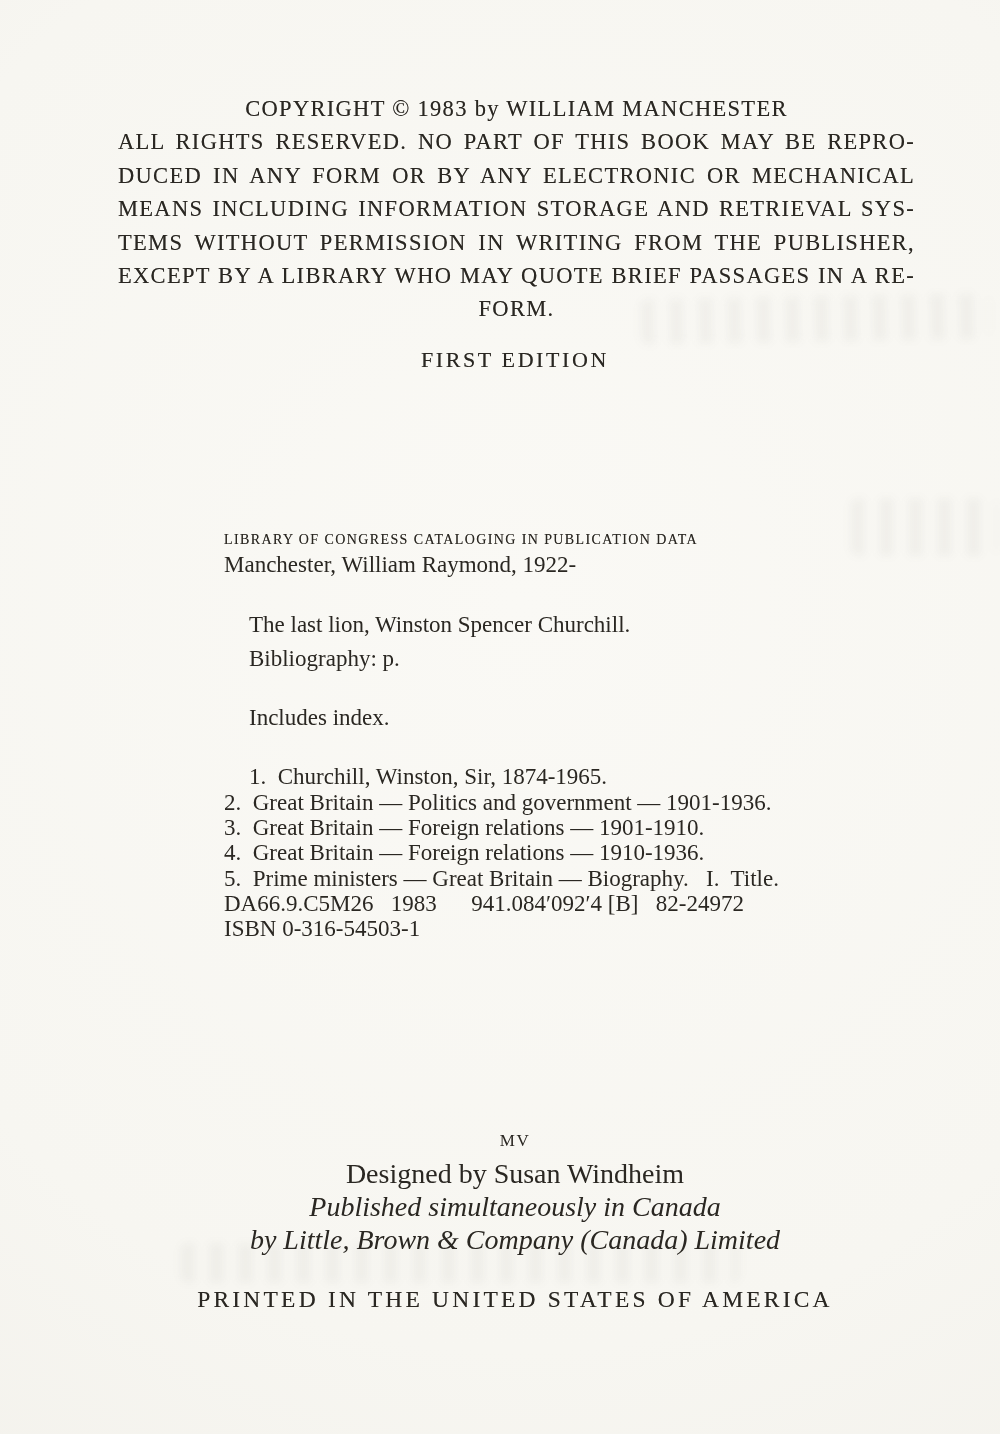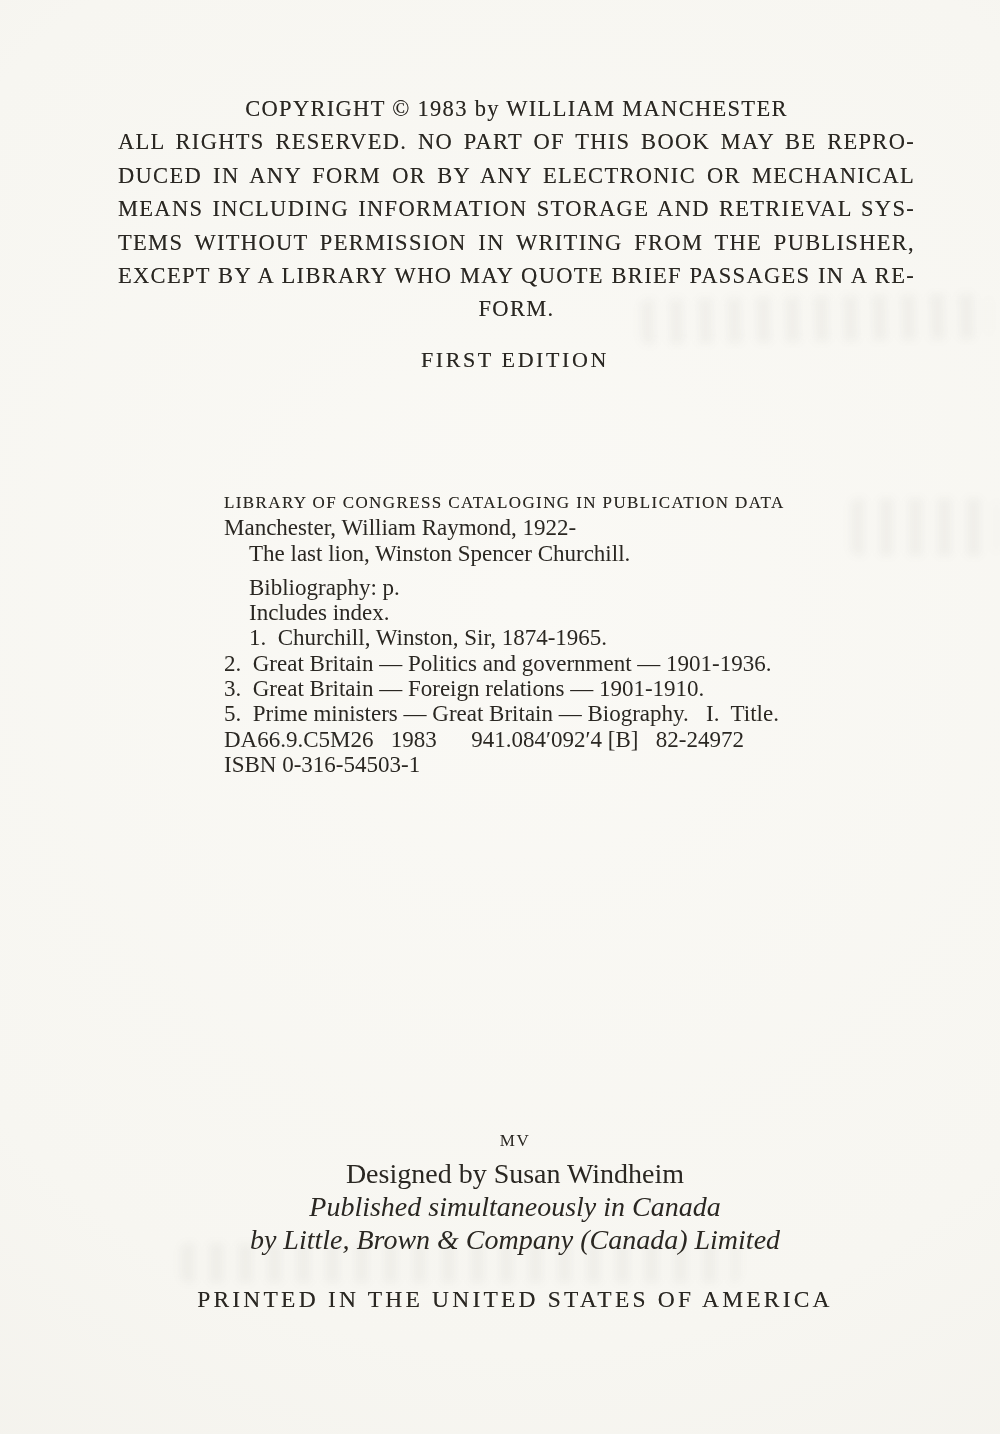--- a/index.html
+++ b/index.html
@@ -30,24 +30,25 @@
     font-size:22px;letter-spacing:2.6px;
     text-shadow:0 0 .6px rgba(42,39,34,.5);
   }
   
   .cip{
     position:absolute;top:490px;left:224px;width:620px;
     font-size:23px;line-height:25.3px;
   }
   .cip .line{white-space:pre-wrap;}
   .cip-heading{
-    font-size:17px;letter-spacing:1.4px;
+    font-size:14px;letter-spacing:1.4px;
     text-shadow:0 0 .5px rgba(42,39,34,.5);
+    margin-top:37px;
   }
-  .ind{padding-left:25px;}
+  .ind{padding-left:25px;margin-top:34px;}
   .gap{margin-top:9px;}
   
   .colophon{
     position:absolute;top:1131px;left:15px;width:1000px;text-align:center;
   }
   .designer-mark{font-size:17px;letter-spacing:1.6px;}
   .designed{font-size:28px;margin-top:6px;line-height:33px;}
   .ital{font-style:italic;font-size:28px;line-height:33px;}
   .printed{
     position:absolute;top:1286px;left:15px;width:1000px;text-align:center;
@@ -87,20 +88,21 @@
 
   <section class="cip">
     <div class="line cip-heading">LIBRARY OF CONGRESS CATALOGING IN PUBLICATION DATA</div>
     <div class="line">Manchester, William Raymond, 1922-</div>
     <div class="line ind">The last lion, Winston Spencer Churchill.</div>
     <div class="line ind gap">Bibliography: p.</div>
     <div class="line ind">Includes index.</div>
     <div class="line ind">1.  Churchill, Winston, Sir, 1874-1965.</div>
     <div class="line">2.  Great Britain — Politics and government — 1901-1936.</div>
     <div class="line">3.  Great Britain — Foreign relations — 1901-1910.</div>
+    <div class="line">4.  Great Britain — Foreign relations — 1910-1936.</div>
     <div class="line">5.  Prime ministers — Great Britain — Biography.   I.  Title.</div>
     <div class="line">DA66.9.C5M26   1983      941.084′092′4 [B]   82-24972</div>
     <div class="line">ISBN 0-316-54503-1</div>
   </section>
 
   <section class="colophon">
     <div class="line designer-mark">MV</div>
     <div class="line designed">Designed by Susan Windheim</div>
     <div class="line ital">Published simultaneously in Canada</div>
     <div class="line ital">by Little, Brown &amp; Company (Canada) Limited</div>

